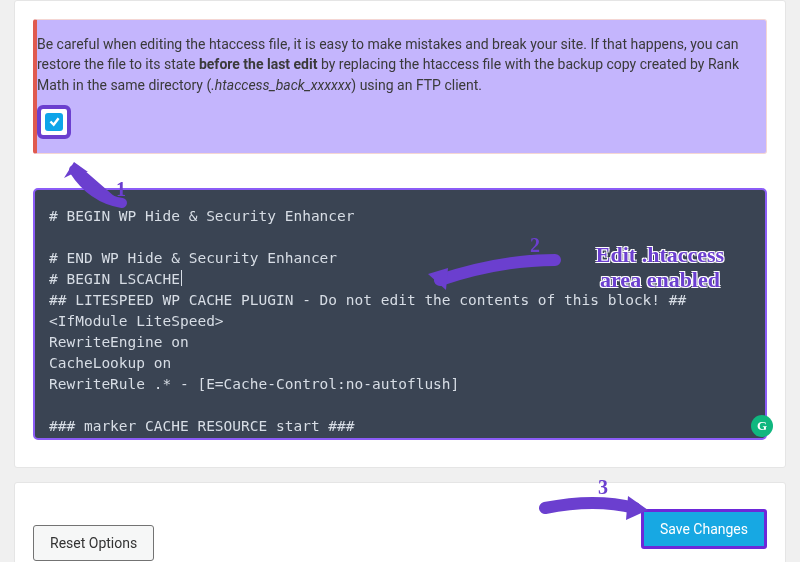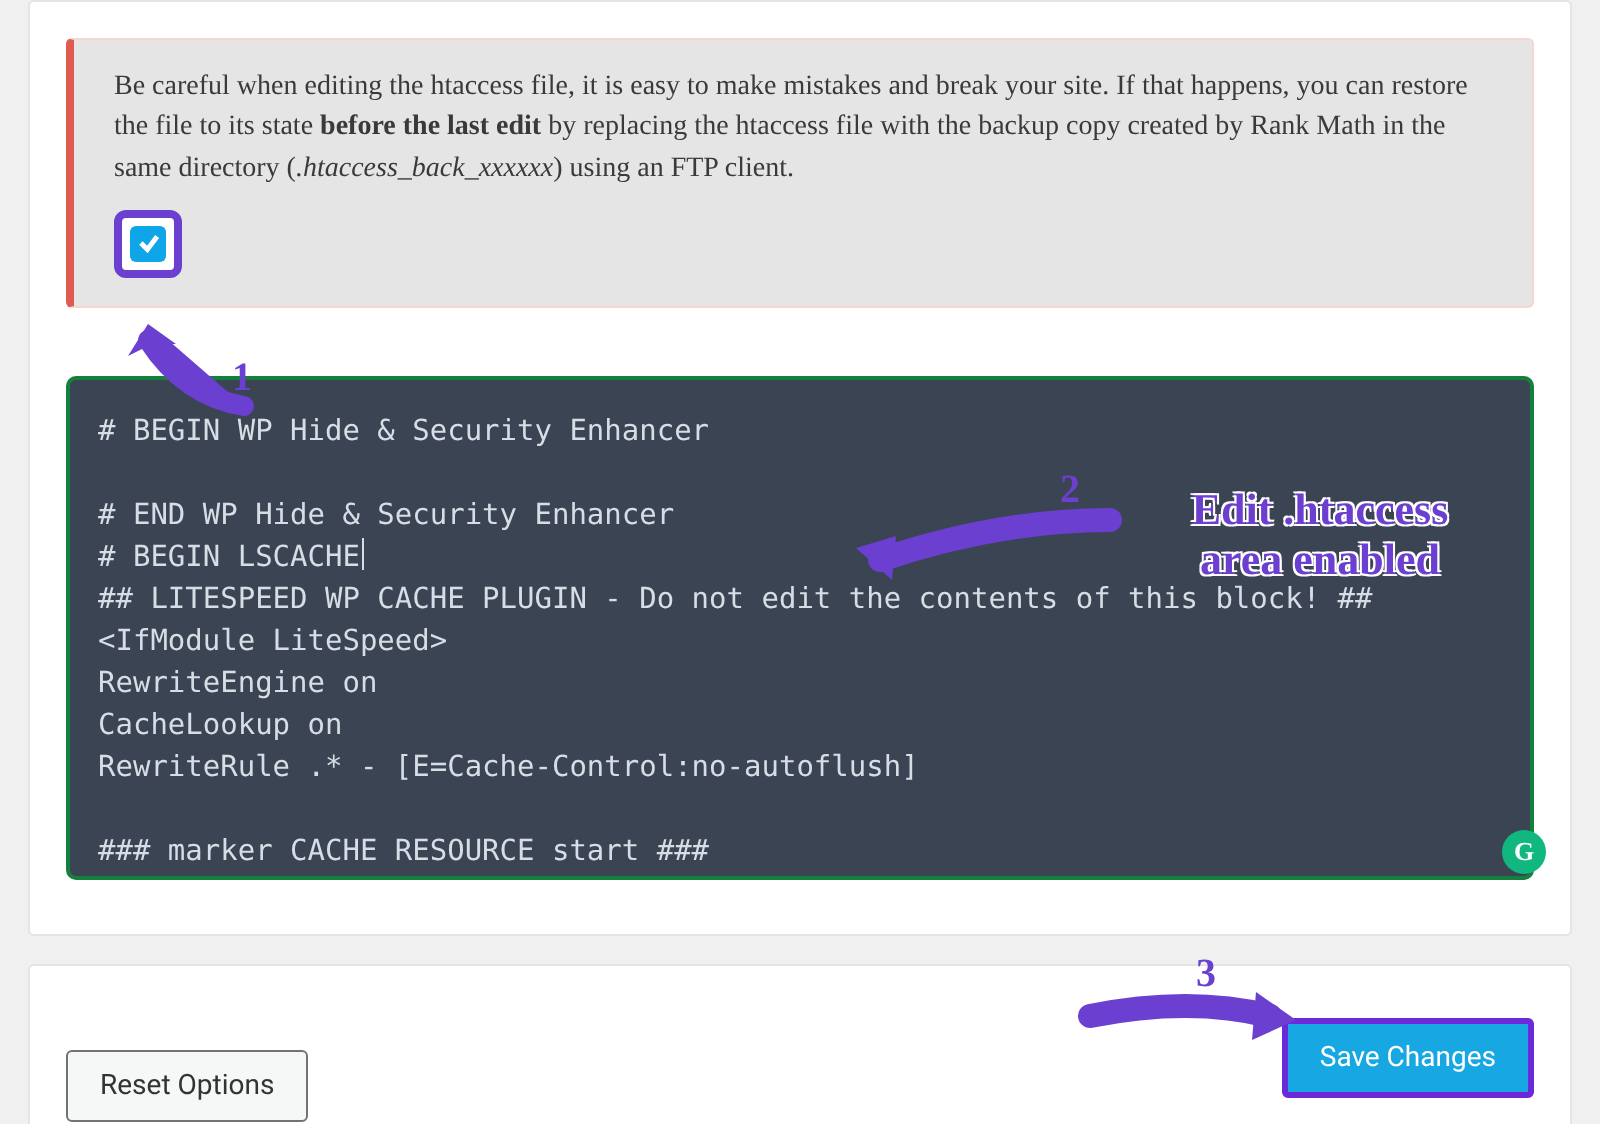--- a/index.html
+++ b/index.html
@@ -16,29 +16,28 @@
     border: 1px solid #e5e5e5;
     border-radius: 3px;
     margin: 0 14px;
     position: relative;
   }
   .main-panel {
     padding: 18px;
     height: 468px;
   }
   .warning {
-    background: #e5e5e5;
+    background: #c4b5fd;
     border: 1px solid #f4d6d3;
     border-left: 4px solid #e05a4f;
     border-radius: 3px;
-    padding: 14px 16px 14px 20px;
+    padding: 14px 16px 14px 0;
     color: #3a3a3a;
     font-size: 14px;
     line-height: 1.45;
-    font-family: Liberation Serif, serif;
   }
   .warning p { margin-bottom: 10px; }
   .warning b { font-weight: 700; }
   .warning i { font-style: italic; }
   .consent-row {
     display: flex;
     align-items: center;
     gap: 10px;
     margin-top: 4px;
   }
@@ -58,21 +57,21 @@
   }
   .chk svg { width: 13px; height: 13px; stroke: #fff; stroke-width: 3; fill: none; }
   .consent-label {
     font-weight: 700;
     color: #333;
     font-size: 14px;
   }
   .code-area {
     margin-top: 34px;
     background: #3a4453;
-    border: 2px solid #15803d;
+    border: 2px solid #8b5cf6;
     border-radius: 5px;
     padding: 16px 14px;
     color: #d7dde5;
     font-family: Menlo, Consolas, monospace;
     font-size: 14.5px;
     line-height: 1.45;
     height: 252px;
     overflow: hidden;
     position: relative;
     white-space: pre;

